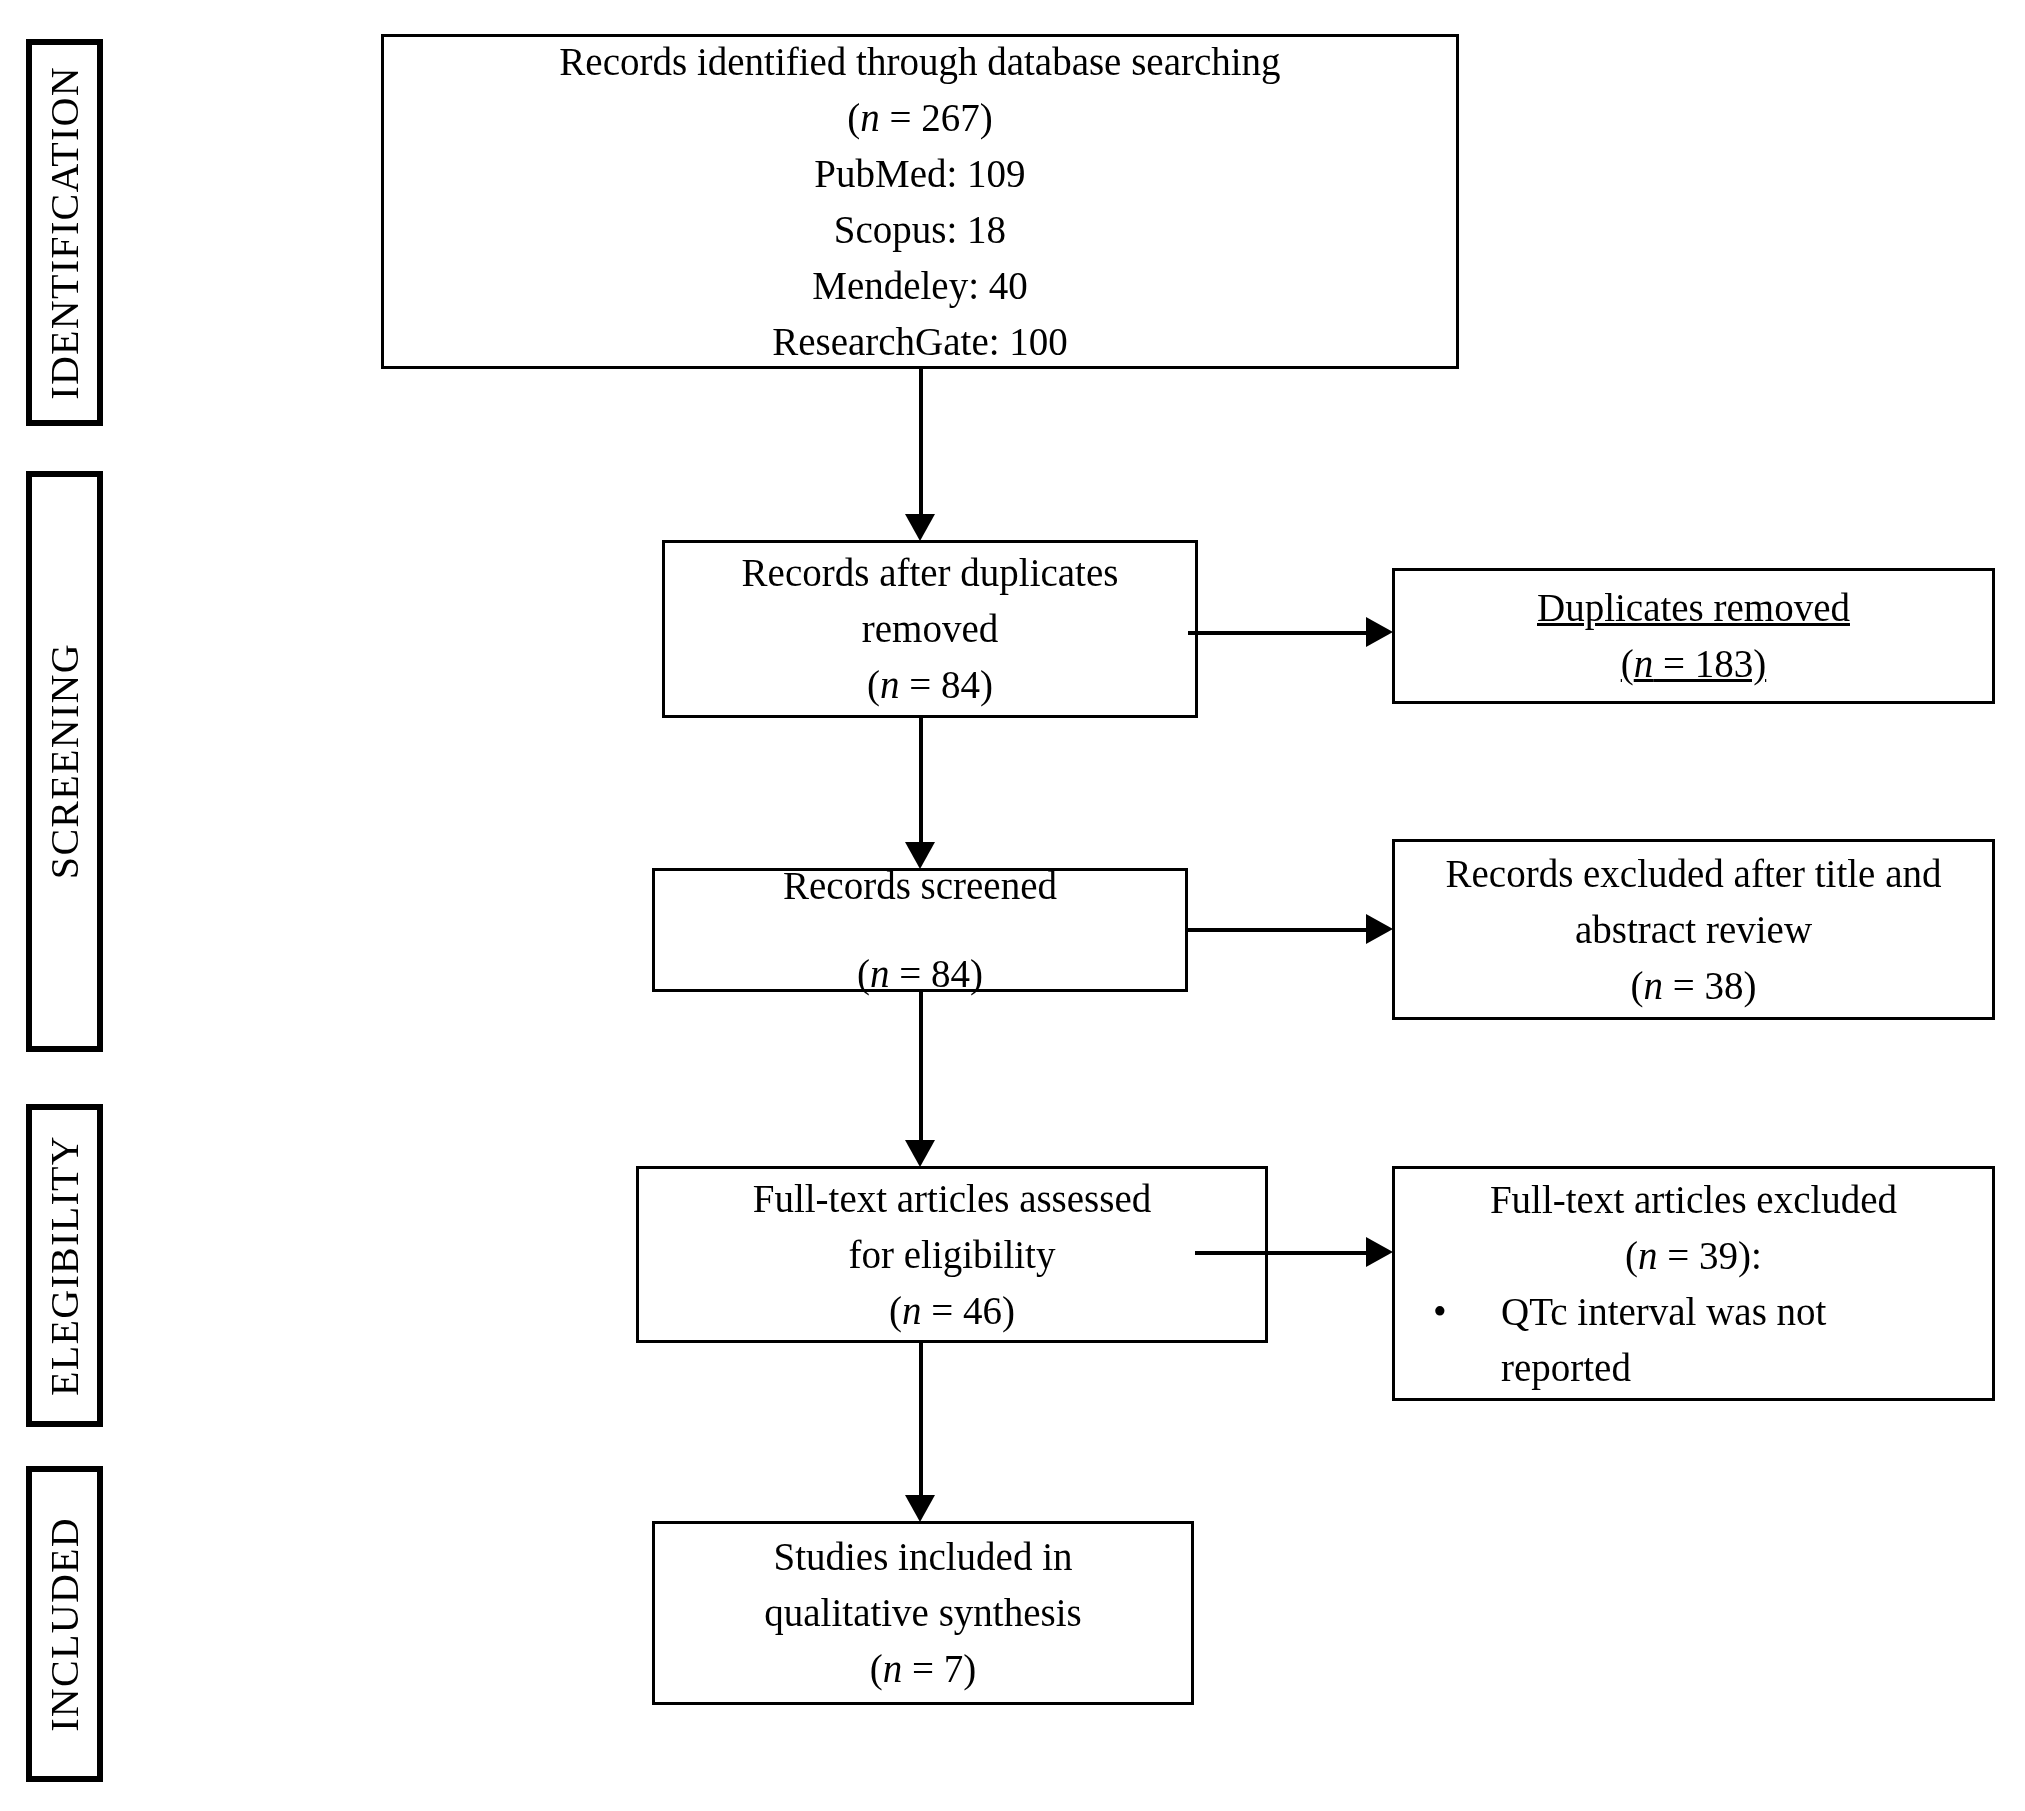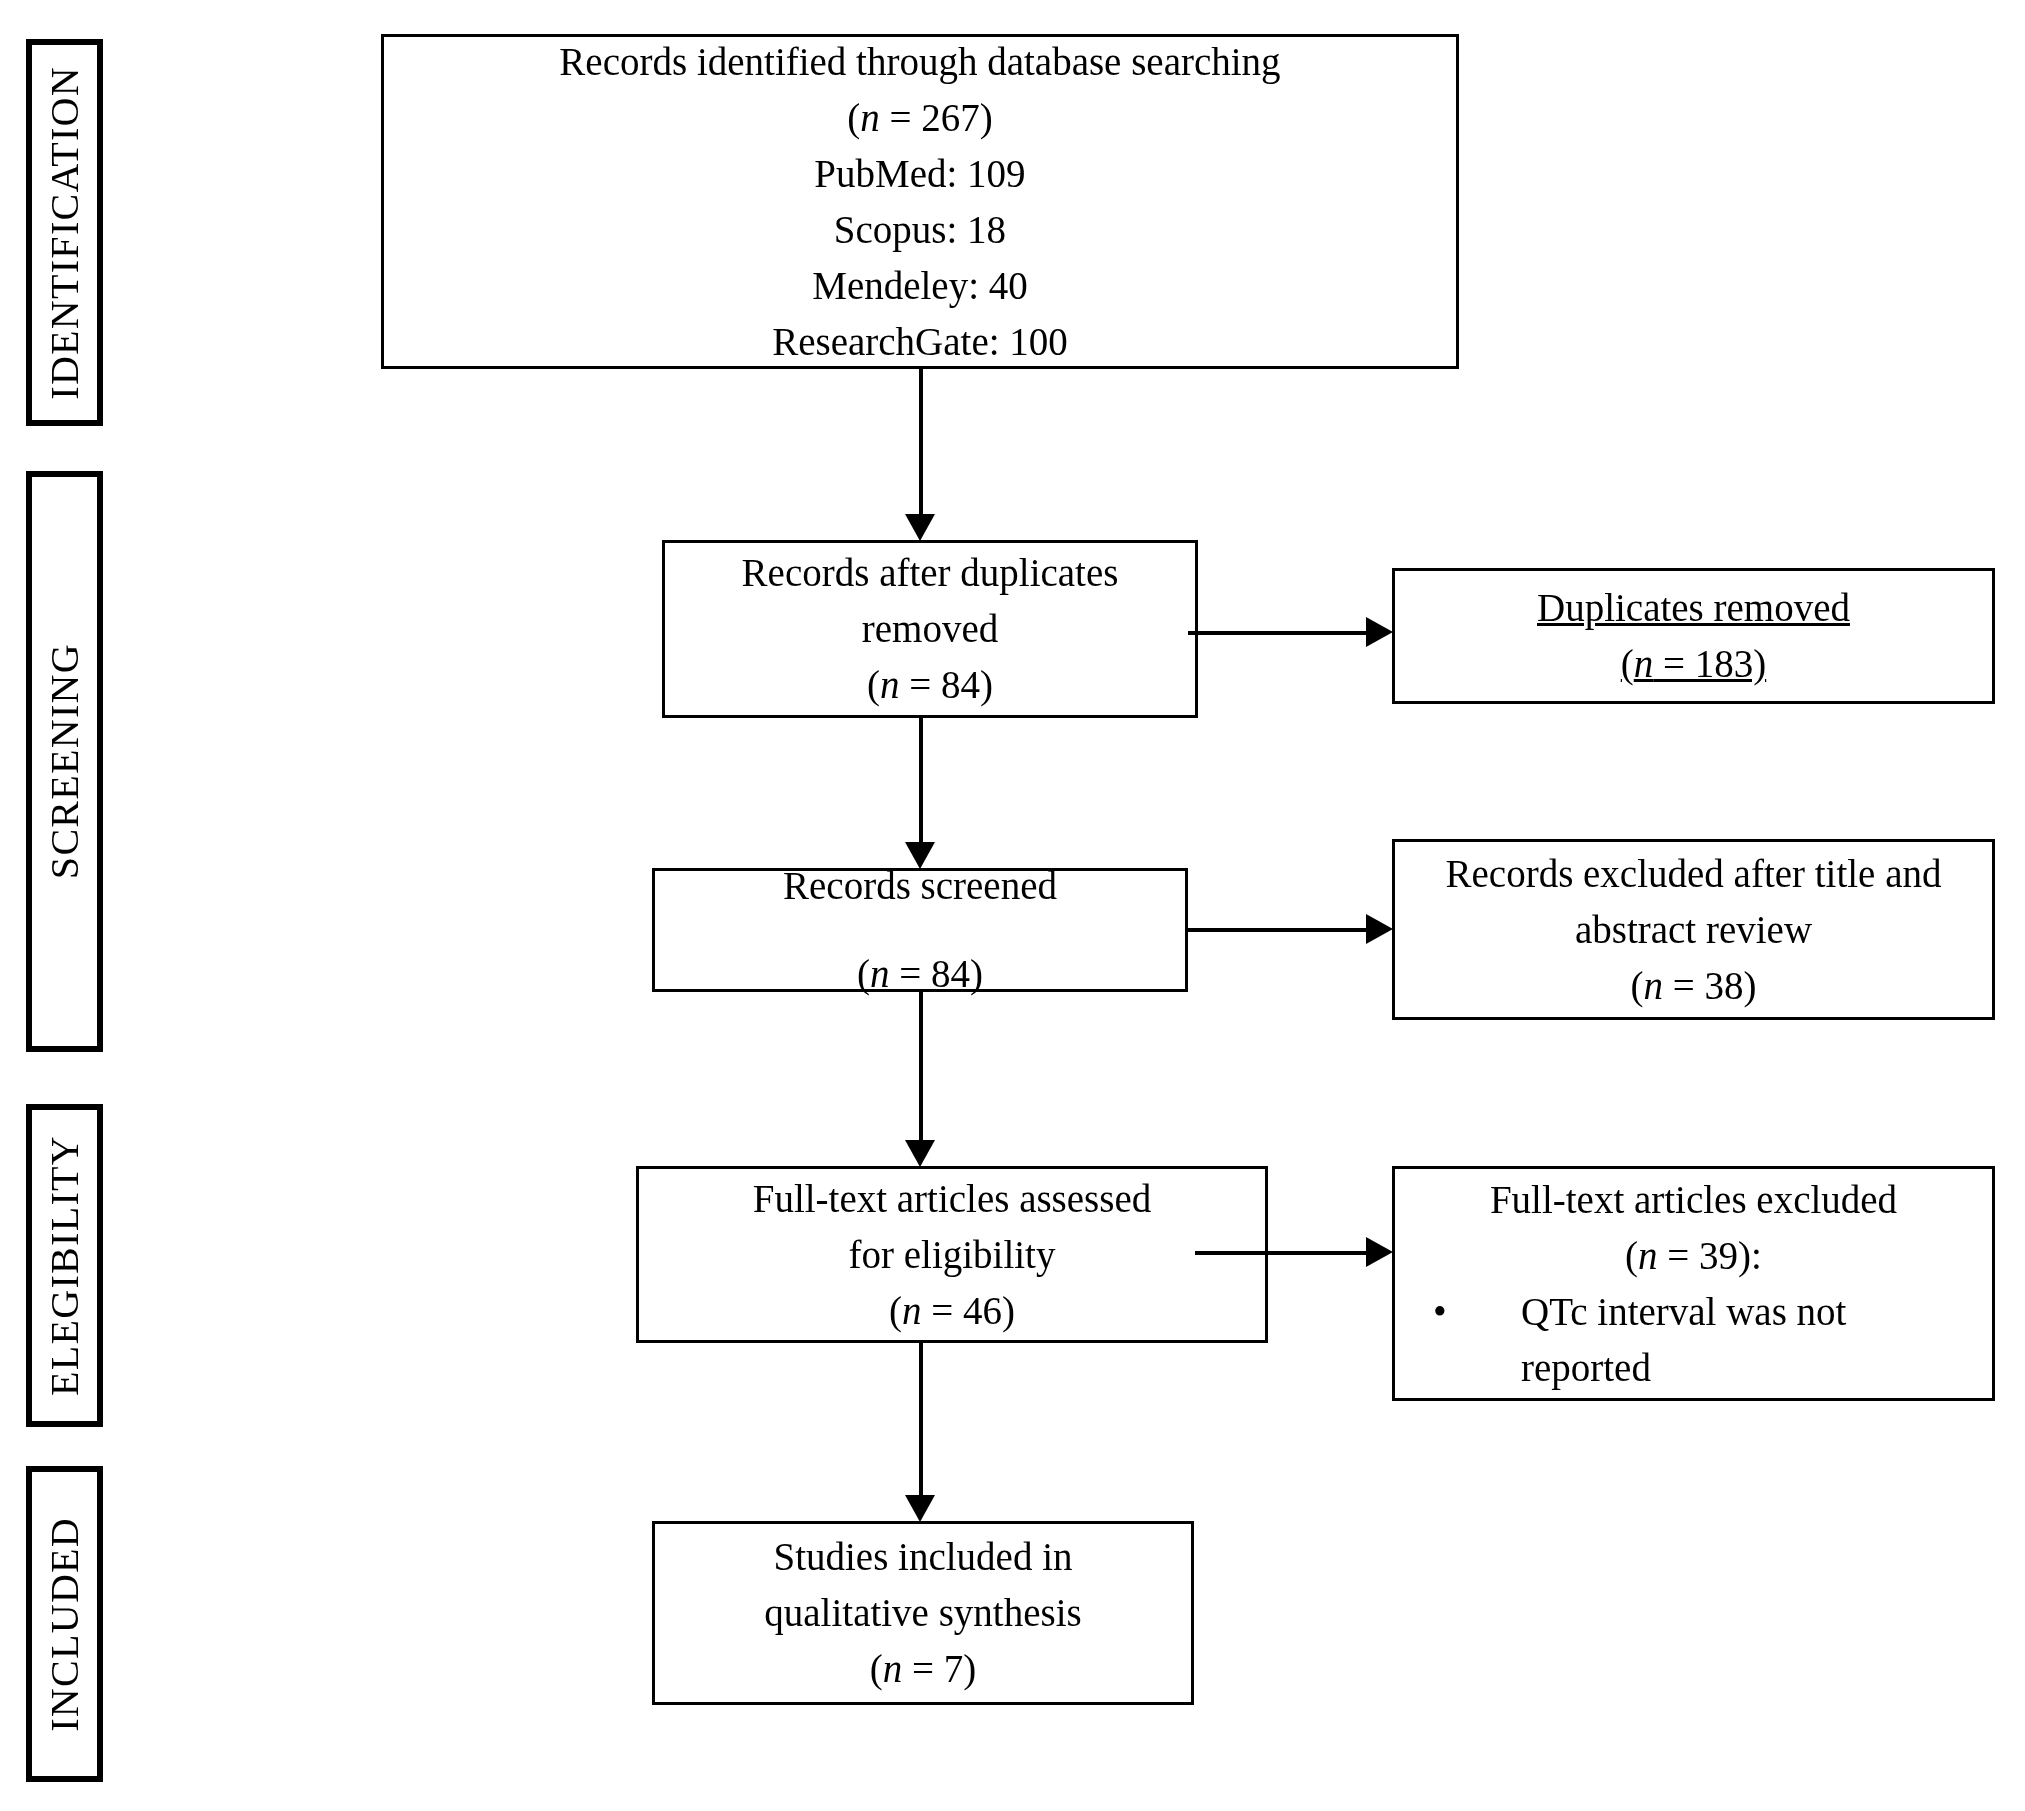--- a/index.html
+++ b/index.html
@@ -60,21 +60,20 @@
     font-size: 39px;
     line-height: 56px;
     width: 68px;
     flex: 0 0 68px;
   }
   .bullet-text {
     font-size: 39px;
     line-height: 56px;
     width: 406px;
     white-space: normal;
-    margin-left: 20px;
   }
   .vline { position: absolute; width: 3.8px; background: var(--ink); }
   .hline { position: absolute; height: 3.8px; background: var(--ink); }
   .head-down {
     position: absolute; width: 0; height: 0;
     border-left: 15.7px solid transparent;
     border-right: 15.7px solid transparent;
     border-top: 27px solid var(--ink);
   }
   .head-right {

